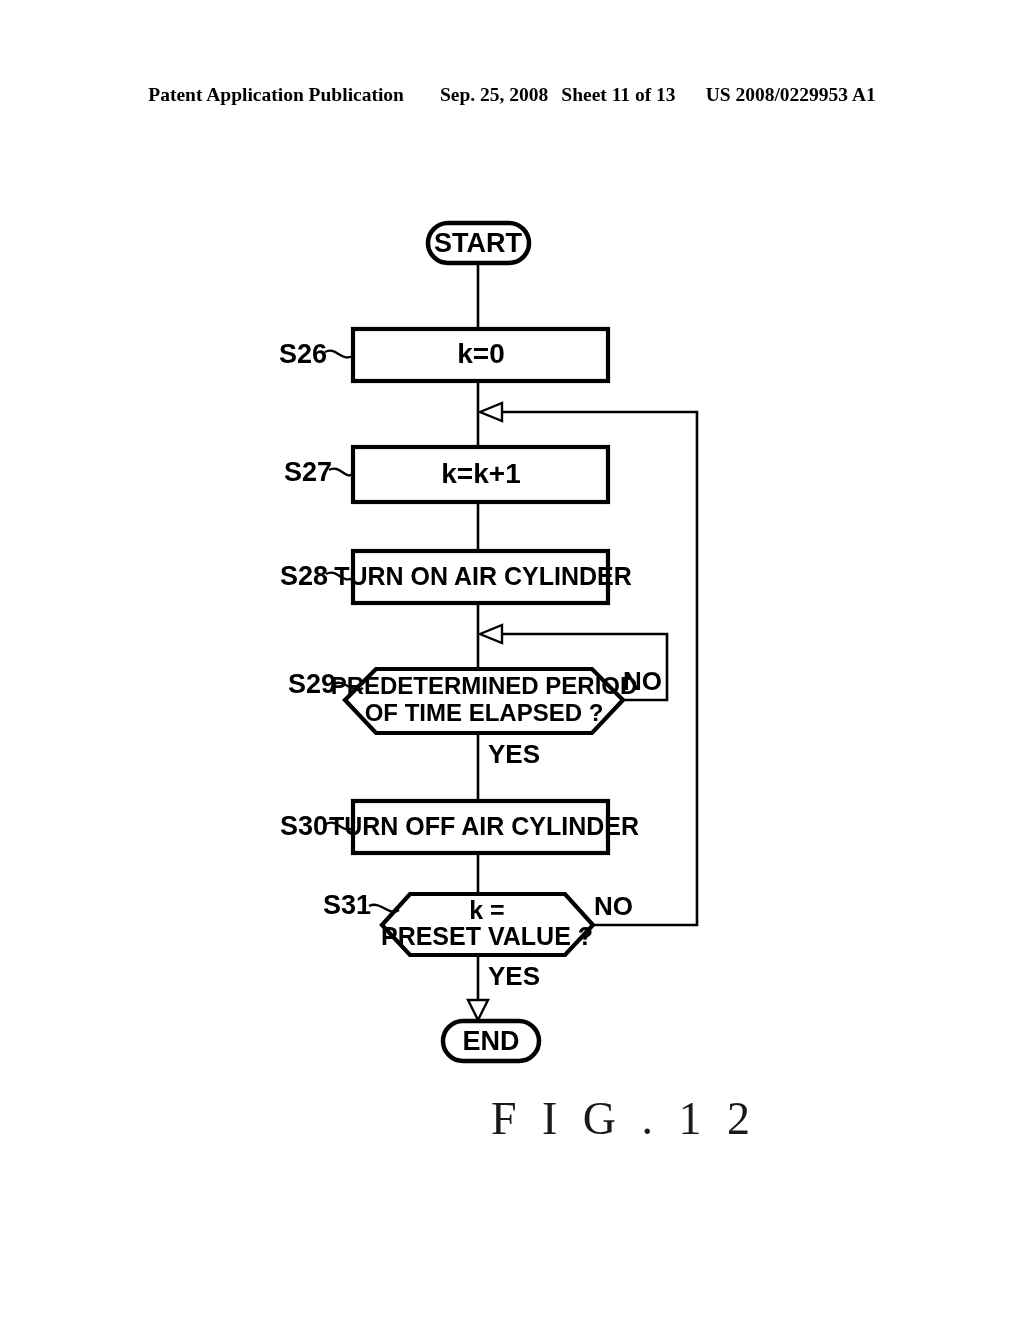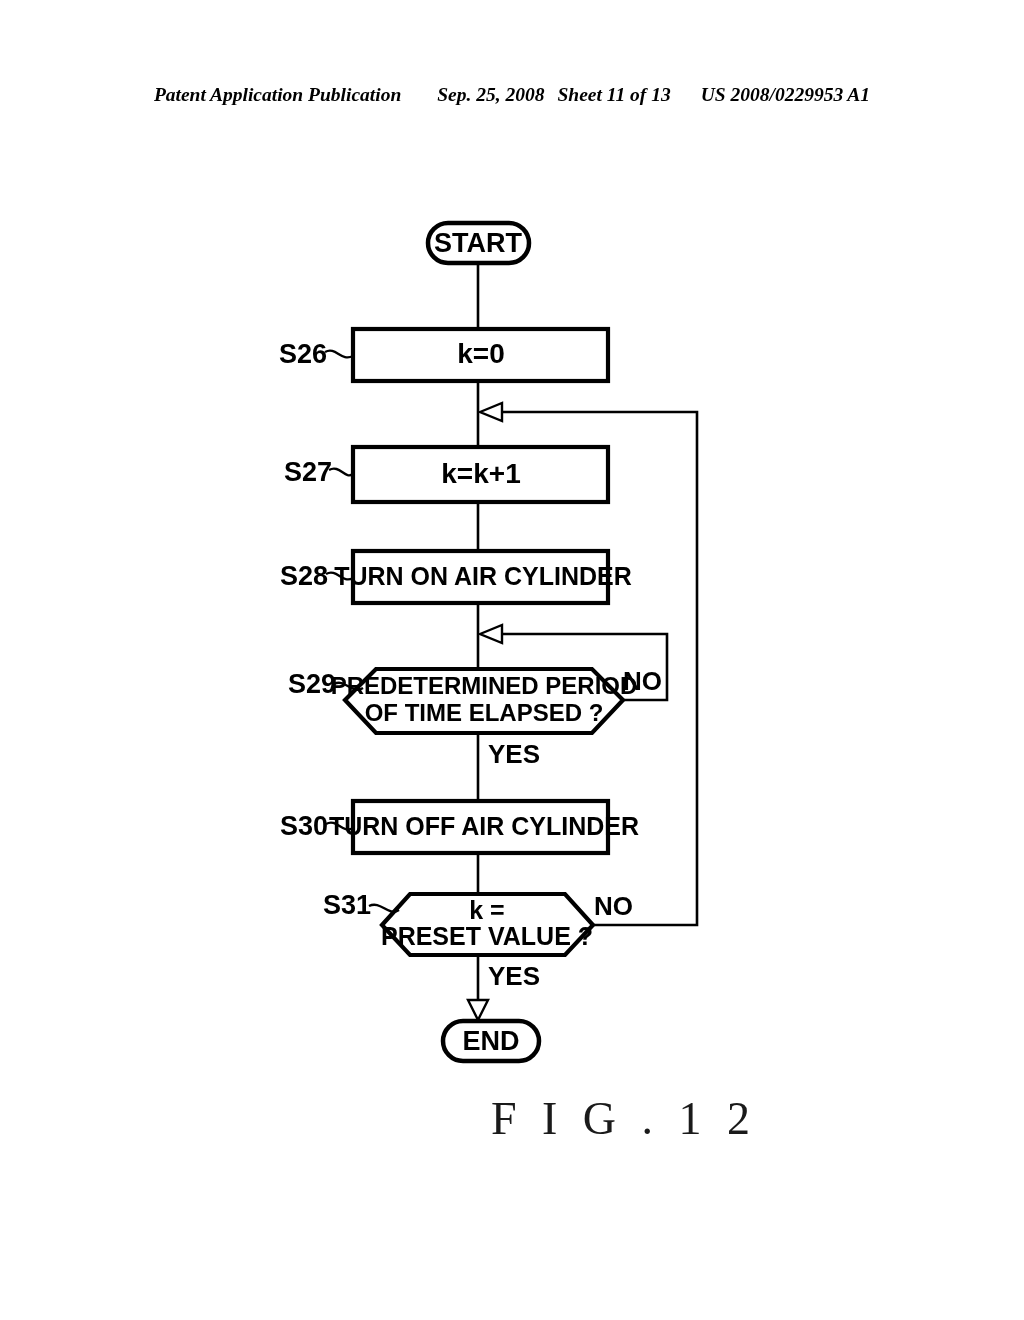--- a/index.html
+++ b/index.html
@@ -19,21 +19,20 @@
     position: absolute;
     left: 0;
     top: 84px;
     width: 1024px;
     text-align: center;
     font-family: "Liberation Serif", serif;
     font-weight: bold;
     font-size: 19.5px;
     color: #000000;
     white-space: nowrap;
-    font-style: italic;
   }
   #header .seg { display: inline; }
   #header .gap-lg { display: inline-block; width: 36px; }
   #header .gap-md { display: inline-block; width: 13px; }
   #header .gap-xl { display: inline-block; width: 30px; }
 
   #figure-svg {
     position: absolute;
     left: 0;
     top: 0;

